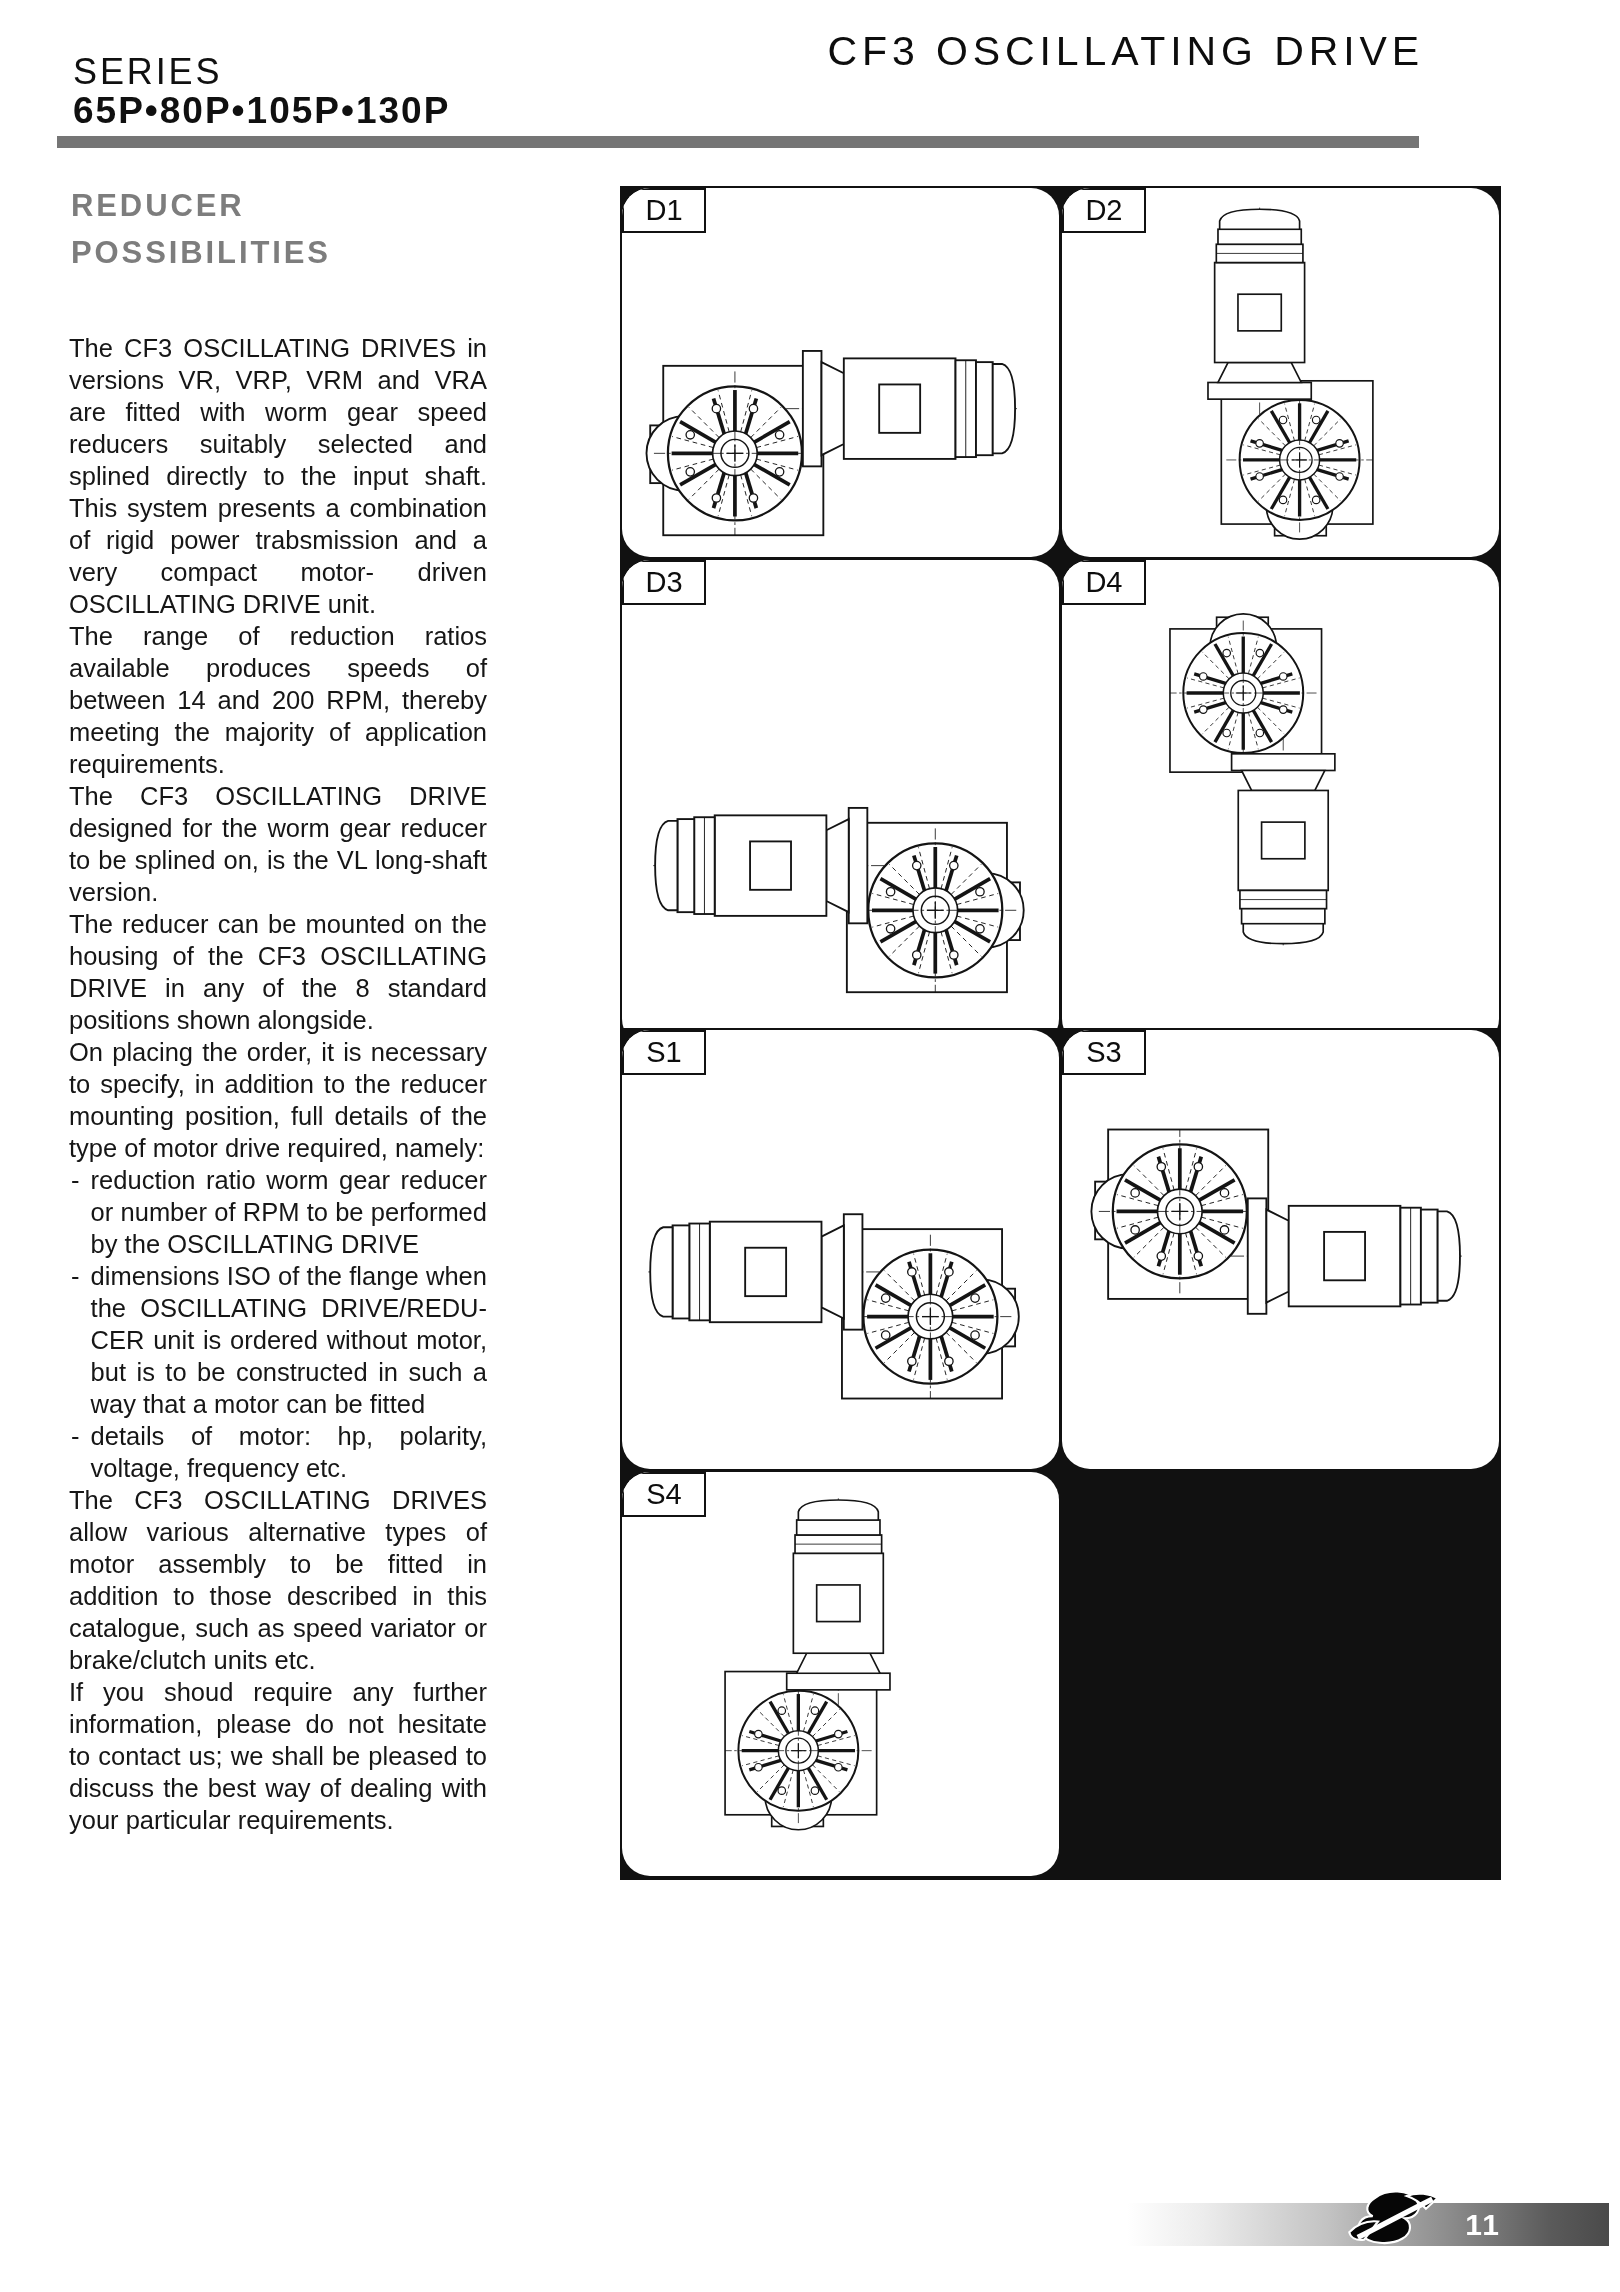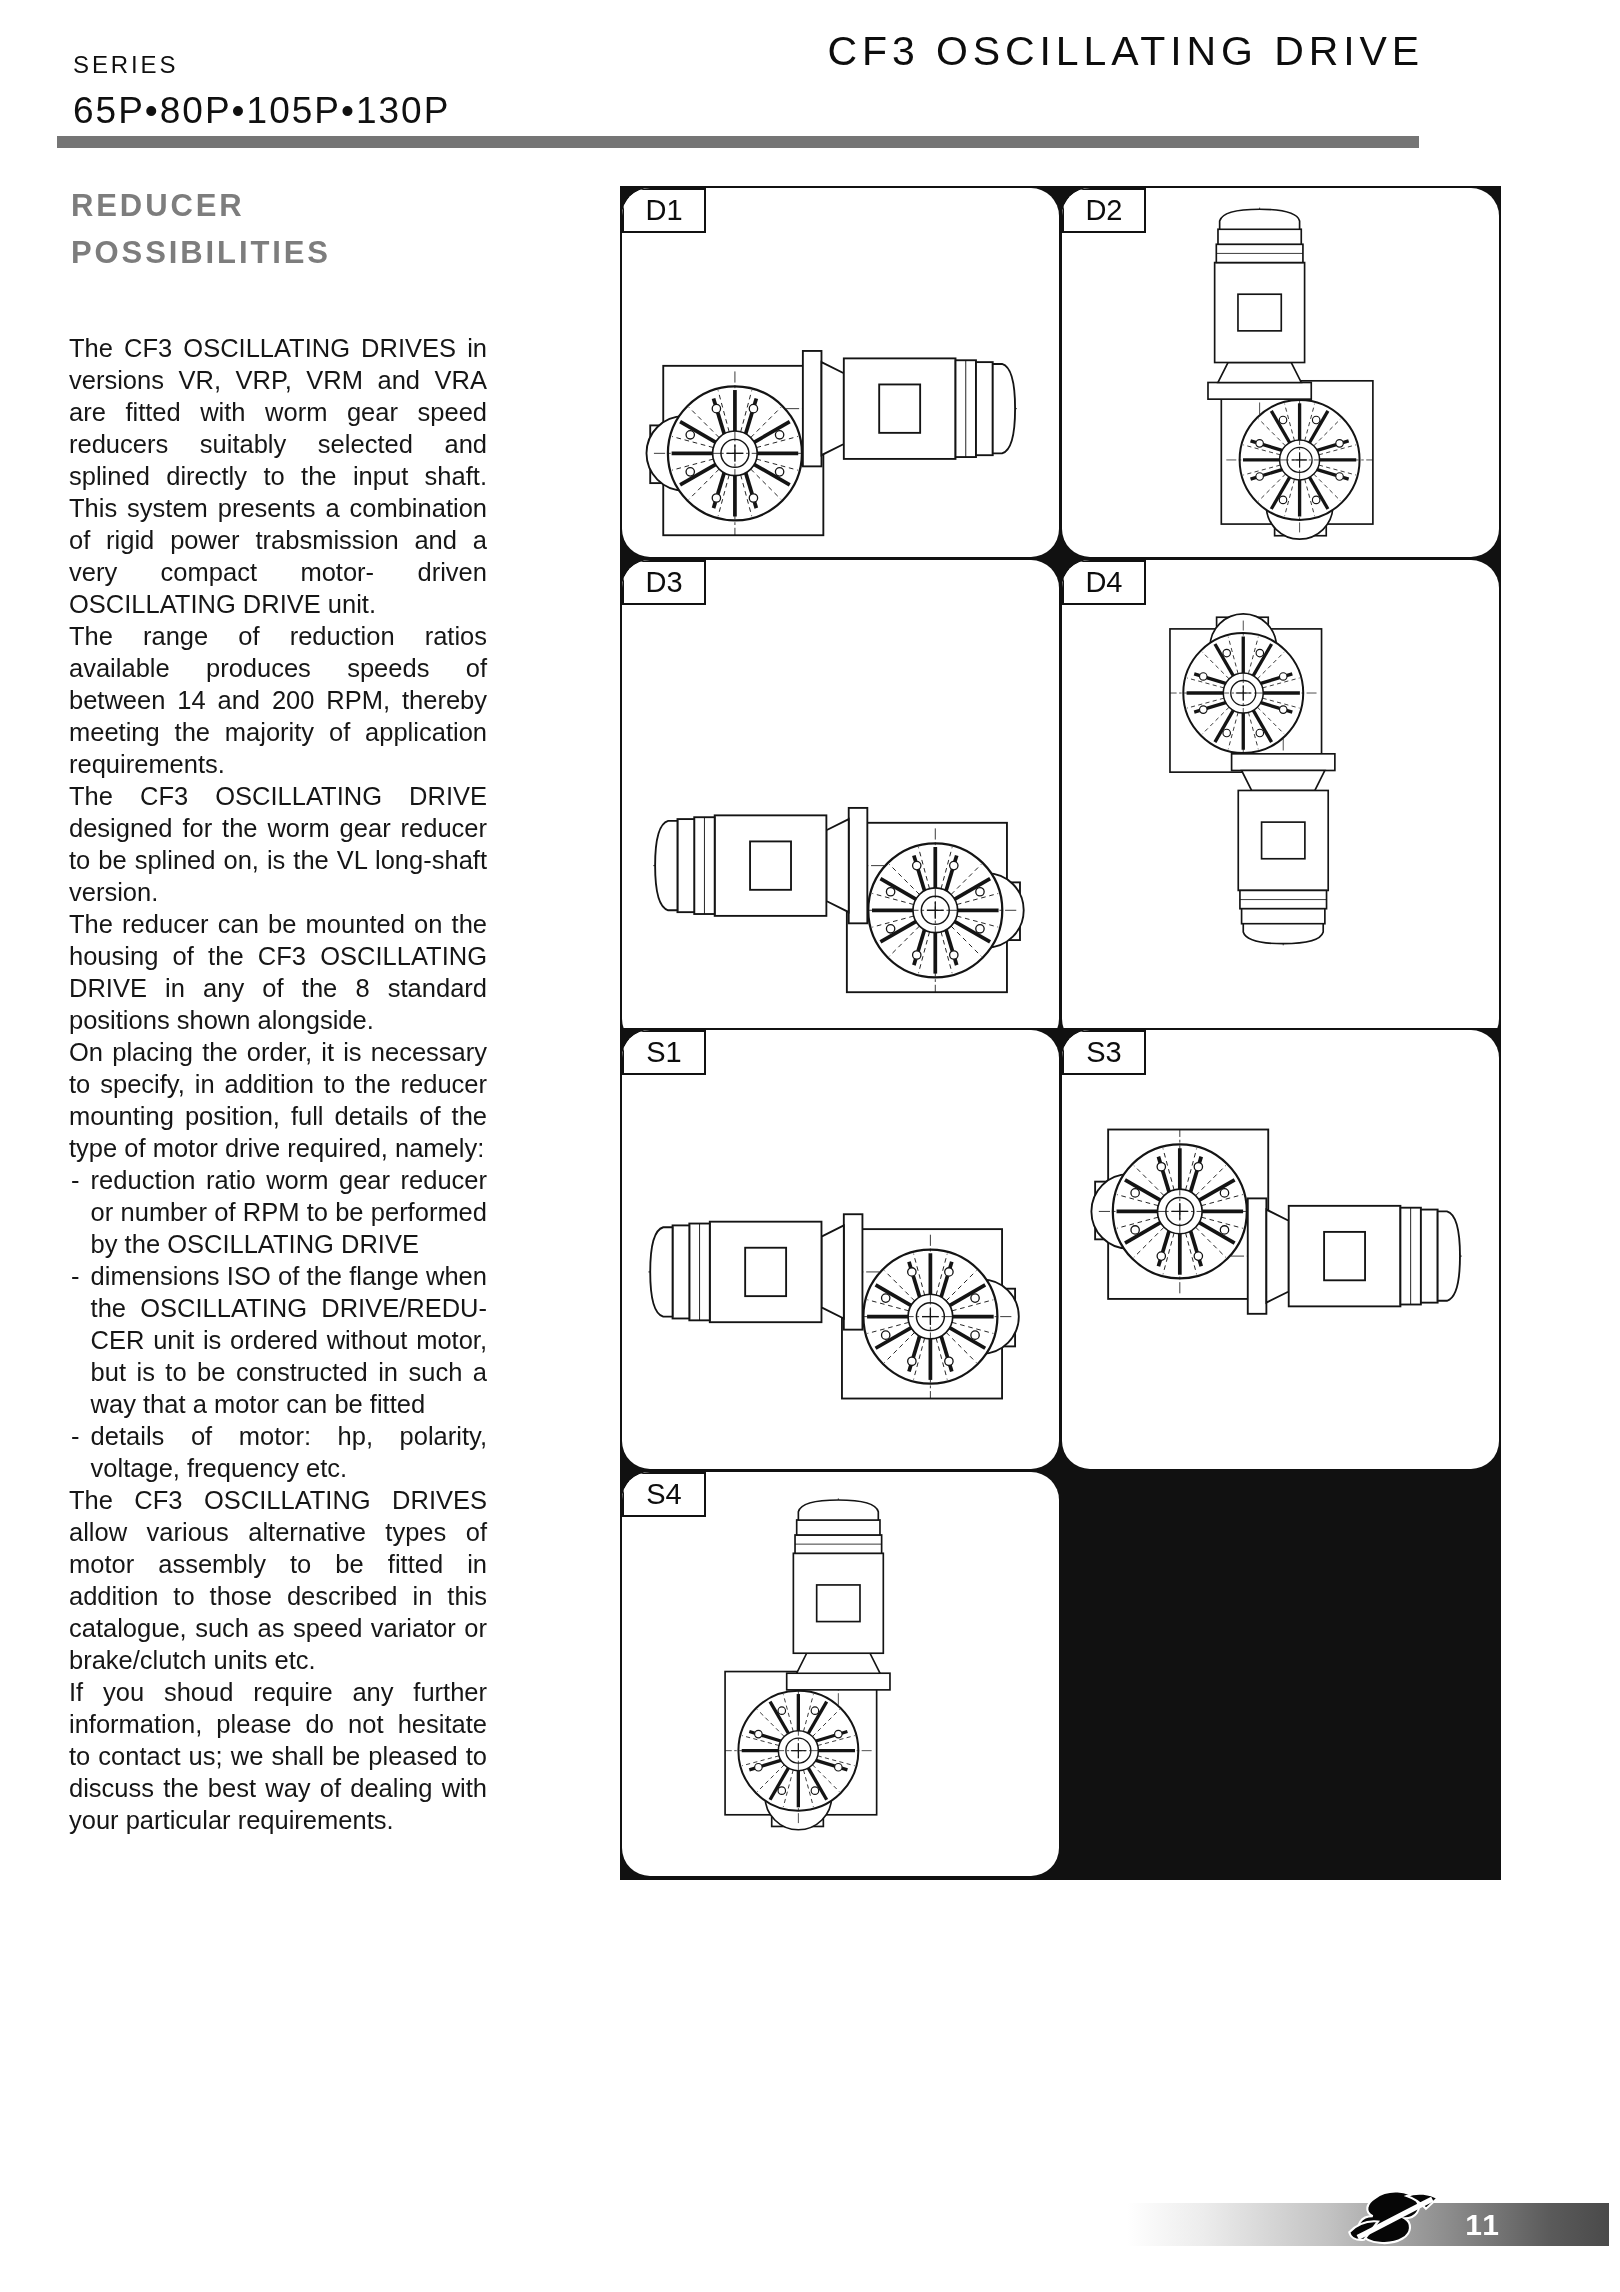--- a/index.html
+++ b/index.html
@@ -3,26 +3,26 @@
 <meta charset="utf-8">
 <style>
   * { margin:0; padding:0; box-sizing:border-box; }
   html,body { background:#ffffff; }
   #page {
     position:relative; width:1620px; height:2293px; background:#fff;
     font-family:"Liberation Sans", sans-serif; color:#141414; overflow:hidden;
   }
   
   .series-label {
-    position:absolute; left:73px; top:51px; font-size:24px; letter-spacing:2.9px;
+    position:absolute; left:73px; top:51px; font-size:36px; letter-spacing:2.9px;
     color:#101010; font-weight:400;
   }
   .series-models {
     position:absolute; left:73px; top:90px; font-size:37px; letter-spacing:2px;
-    color:#101010; font-weight:400;
+    color:#101010; font-weight:700;
   }
   .page-title {
     position:absolute; right:196px; top:28px; font-size:41px; letter-spacing:4.9px;
     color:#0d0d0d; font-weight:400; white-space:nowrap;
   }
   .header-rule {
     position:absolute; left:57px; top:136px; width:1362px; height:11.8px; background:#757575;
   }
   
   .section-heading {

